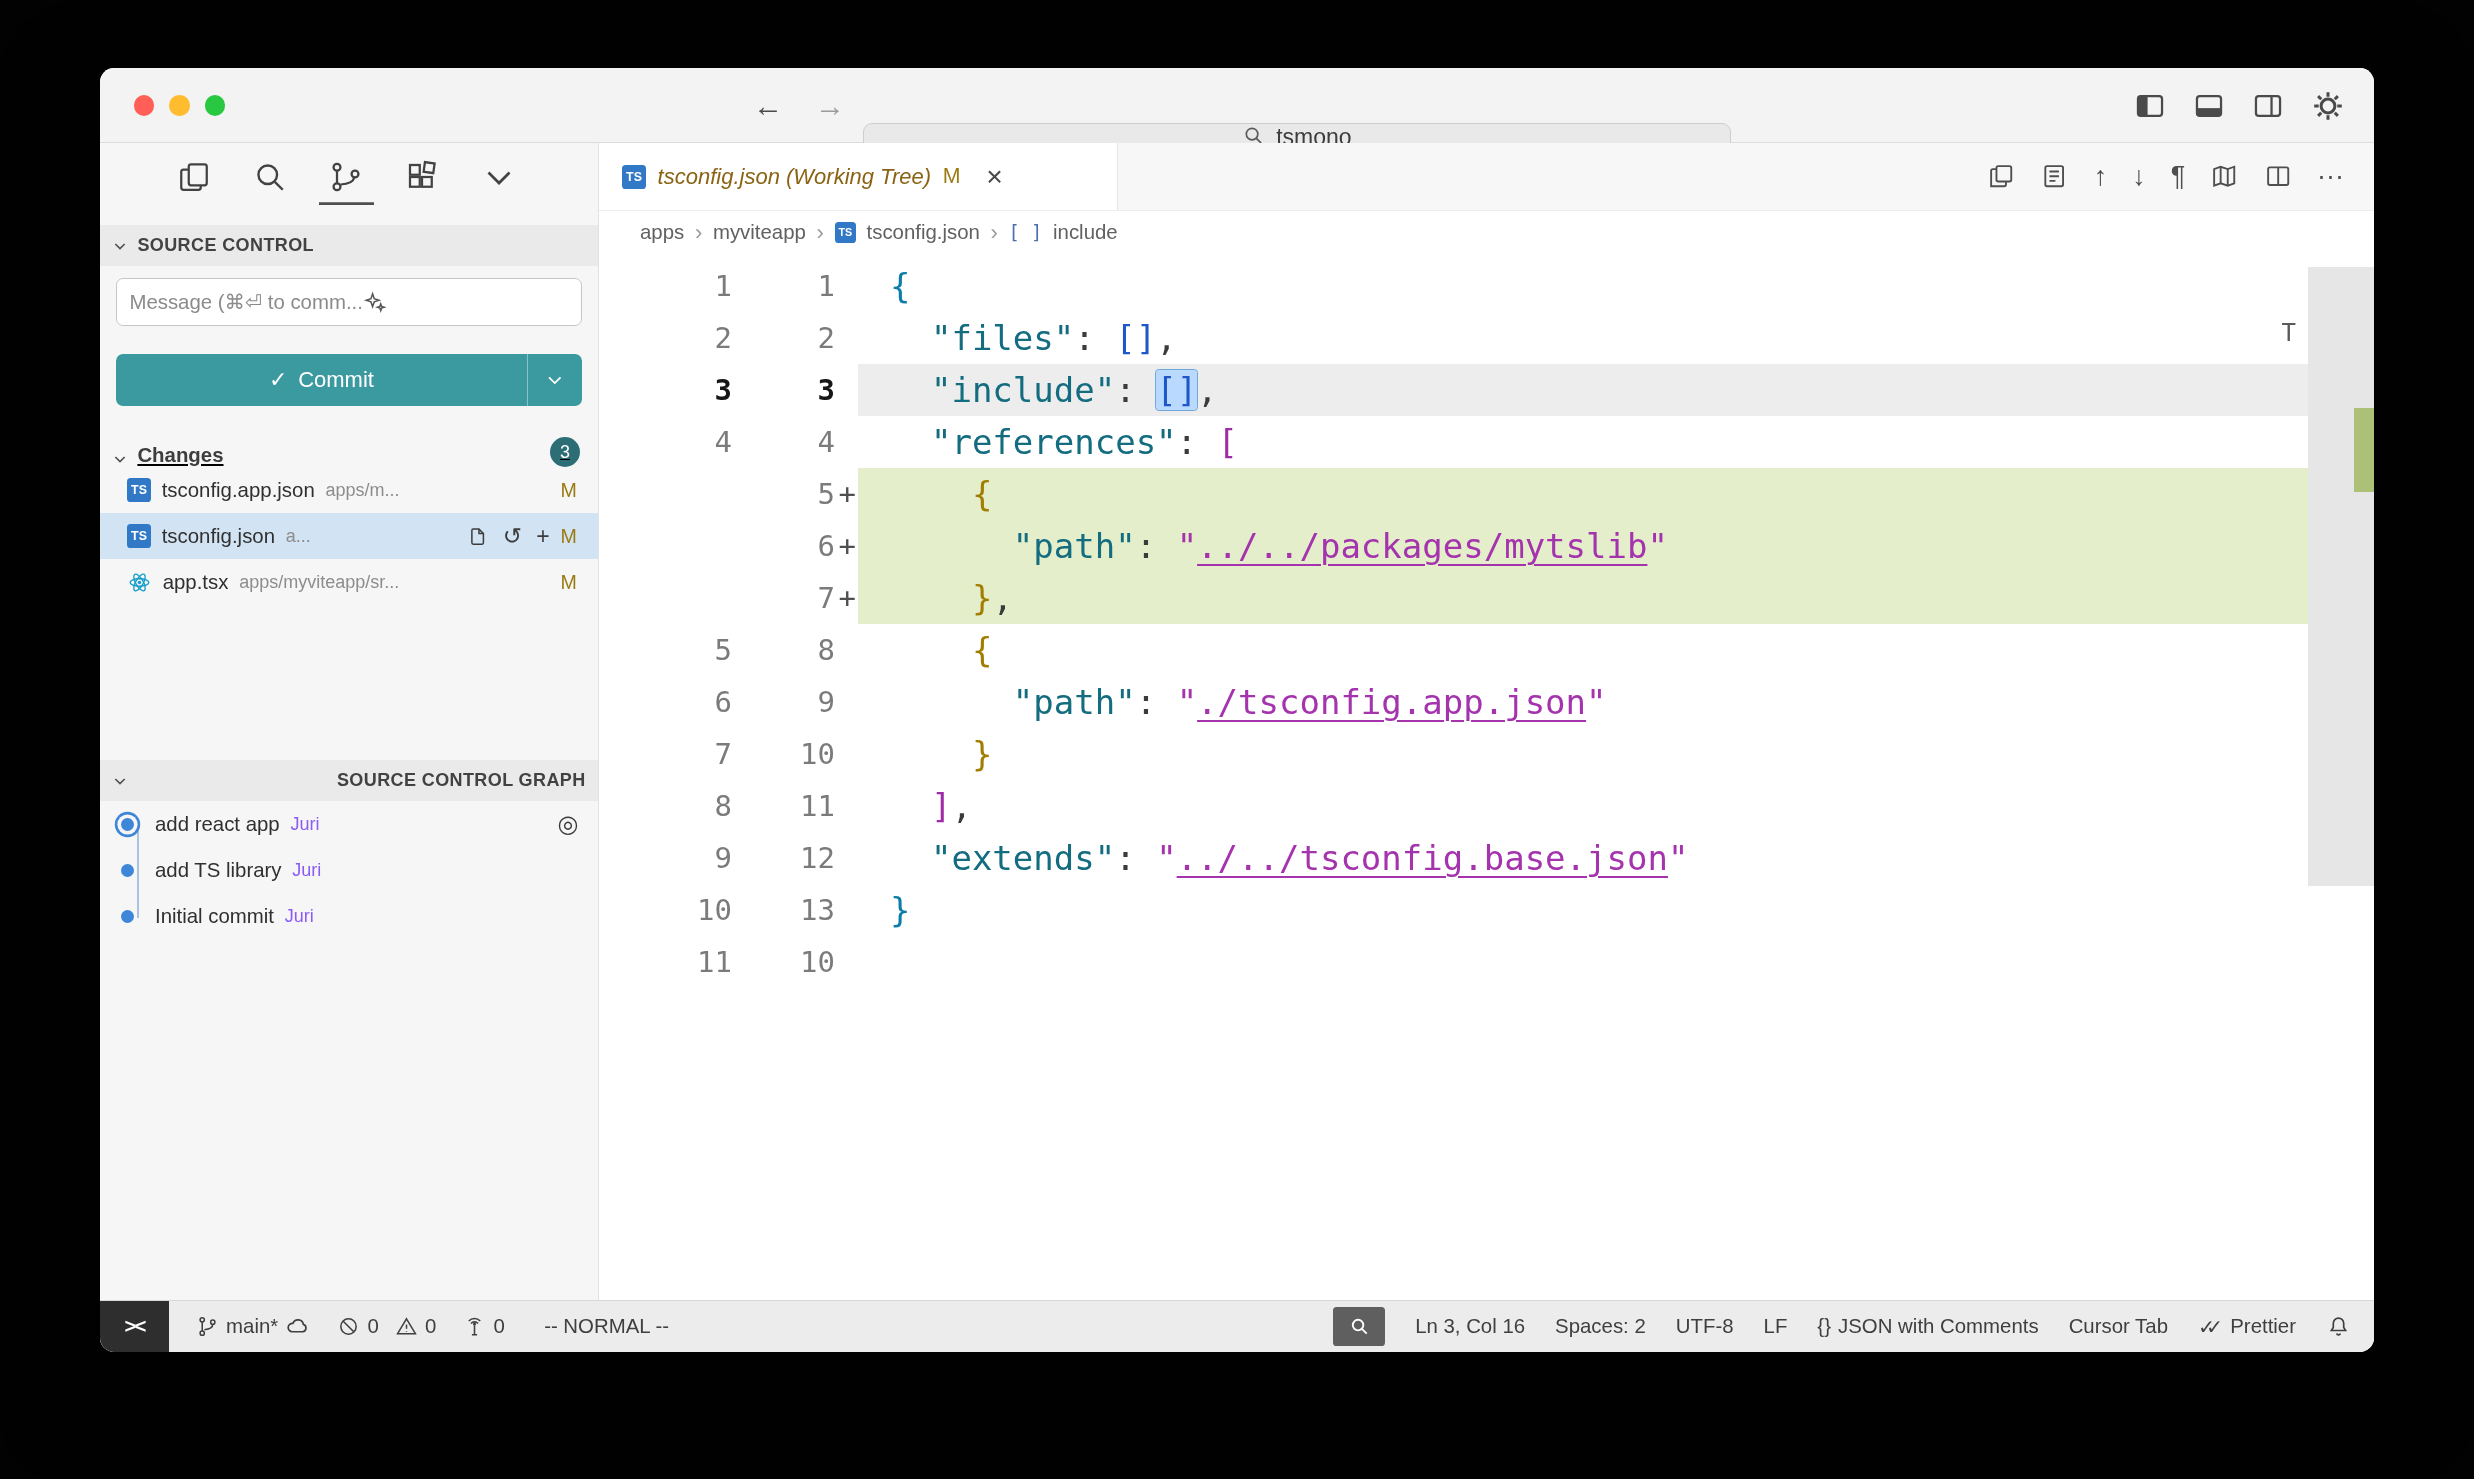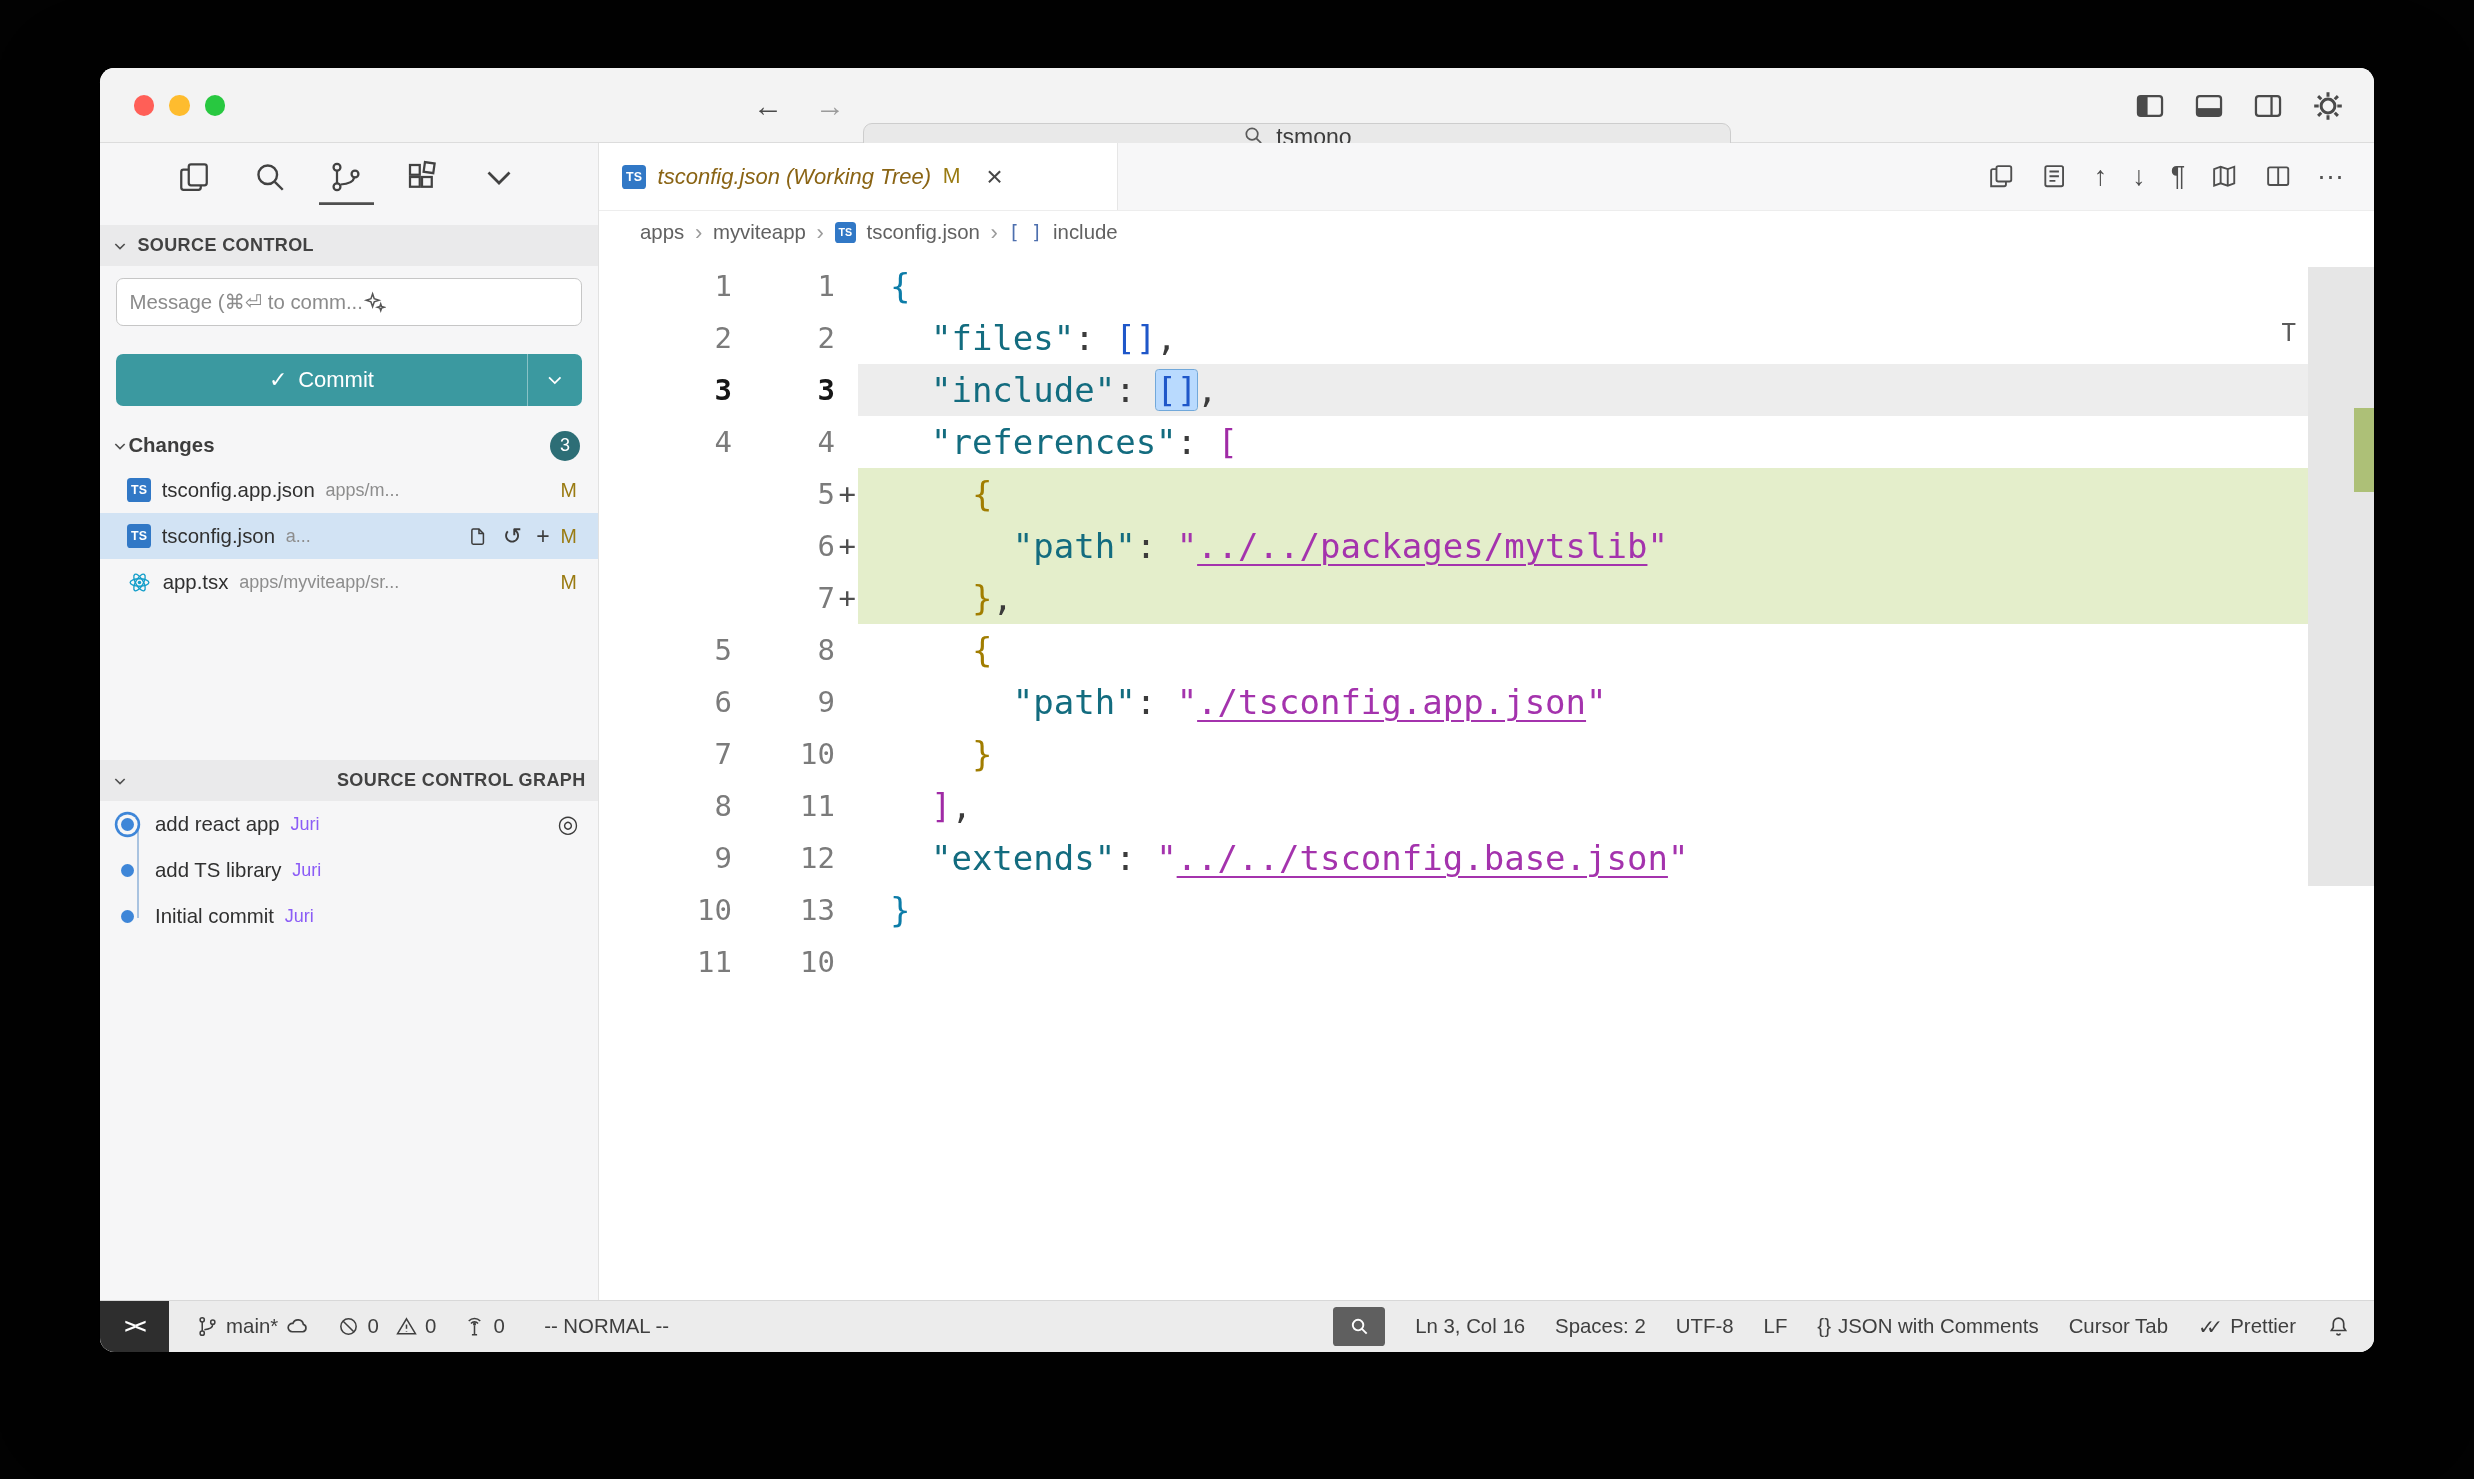--- a/index.html
+++ b/index.html
@@ -39,22 +39,22 @@
   .section-header.graph { margin-top:155px;justify-content:space-between; }
   .chev { color:#4f4f4f; }
   .msg-input { margin:11.6px 16px 0; height:48px; border:1.8px solid #c6c6c6; border-radius:7.1px;
     background:#fff; display:flex; align-items:center; justify-content:flex-start;
     padding:0 12.4px; color:#8b8b8b; font-size:20.4px; flex:none; white-space:nowrap; overflow:hidden;}
   .commit-btn { margin:28.4px 16px 0; height:52px; border-radius:7.1px; background:#3b99a0; color:#fff;
     display:flex; align-items:stretch; font-size:22px; flex:none; }
   .commit-main { flex:1; display:flex; align-items:center; justify-content:center; gap:10.7px; }
   .commit-drop { width:55px; display:flex; align-items:center; justify-content:center;
     border-left:0.9px solid rgba(255,255,255,.4); }
-  .changes-row { margin-top:18px; height:43px; display:flex; align-items:center;
-    padding:0 18px 0 12.4px; flex:none; }
+  .changes-row { margin-top:18px; height:43px; display:flex; align-items:flex-end;
+    padding:0 18px 0 12.4px; gap:9px; flex:none;text-decoration:underline; }
   .changes-label { font-size:20.4px; font-weight:700; color:#3d3d3d; }
   .badge { margin-left:auto; width:30px; height:30px; border-radius:50%; background:#2d6e76;
     color:#fff; font-size:18px; display:flex; align-items:center; justify-content:center; }
   .file-list { flex:none; }
   .file-row { height:46px; display:flex; align-items:center; padding:0 21.3px 0 27px; gap:10.7px;
     font-size:20.4px; color:#303030; }
   .file-row.selected { background:#d2e3f4; }
   .fname { white-space:nowrap; }
   .fpath { color:#8d8d8d; font-size:18px; flex:1; white-space:nowrap; overflow:hidden; }
   .fstatus { color:#9a7b12; font-size:19.6px; }

